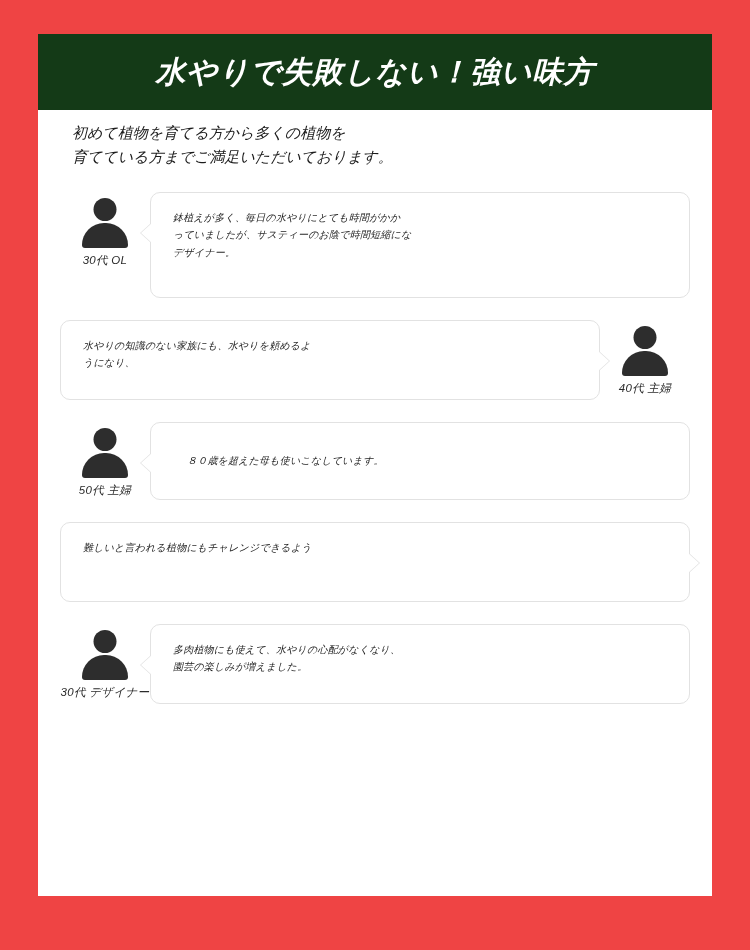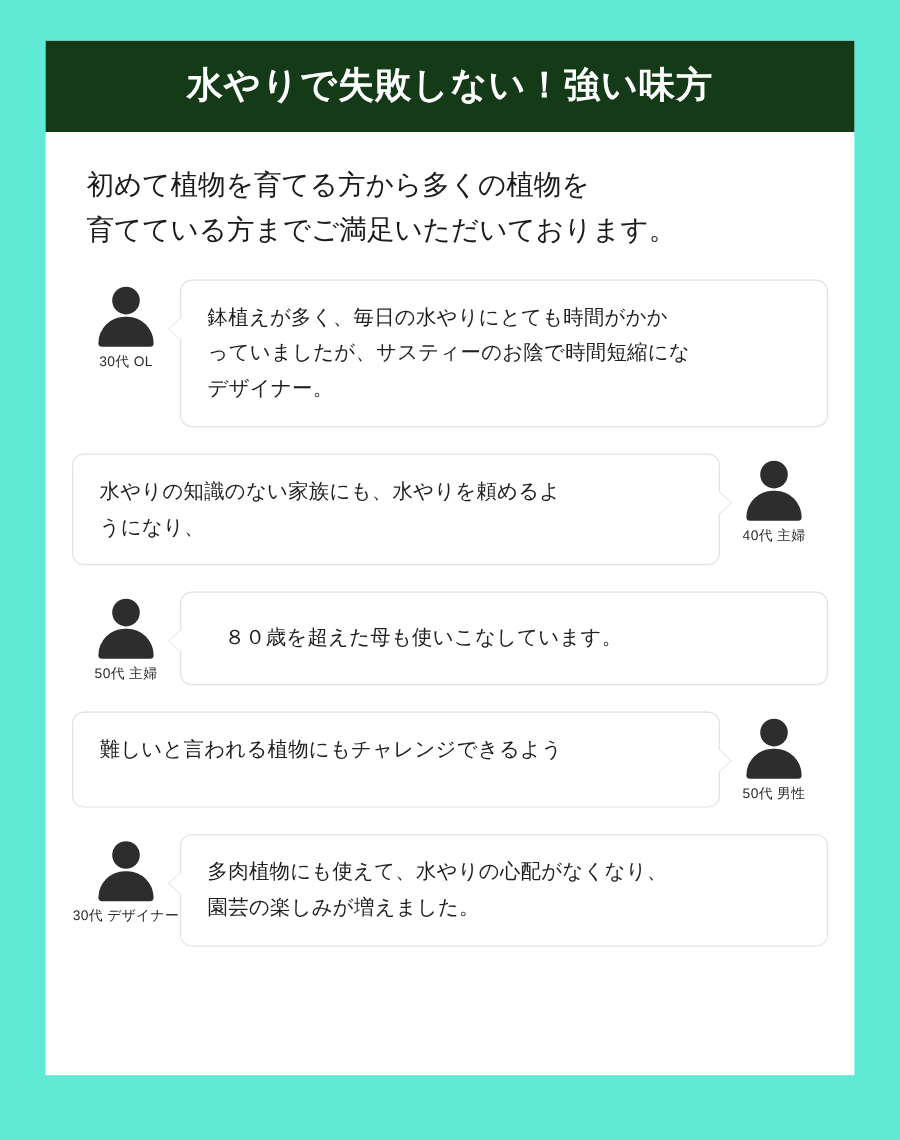--- a/index.html
+++ b/index.html
@@ -10,22 +10,23 @@
     width: 750px;
     height: 950px;
     background: #f4f1e9;
     font-family: "Liberation Sans", sans-serif;
     overflow: hidden;
   }
   .page {
     position: relative;
     width: 750px;
     height: 950px;
-    background: #5eead4;
-    box-sizing: border-box;
+    background: #ef4444;
+    box-sizing: border-box;
+    font-style: italic;
   }
   .card {
     position: absolute;
     left: 38px;
     top: 34px;
     width: 674px;
     height: 862px;
     background: #ffffff;
     box-sizing: border-box;
   }
@@ -40,24 +41,24 @@
   }
   .header-title {
     color: #ffffff;
     font-size: 30px;
     font-weight: bold;
     letter-spacing: 1px;
     line-height: 1;
     white-space: nowrap;
   }
   .lead {
-    margin: 26px 0 0 0;
+    margin: 11px 0 0 0;
     padding: 0 30px 0 34px;
     color: #1b1b1b;
-    font-size: 23px;
+    font-size: 15px;
     line-height: 1.62;
     font-weight: 500;
   }
   .lead-line {
     display: block;
     white-space: nowrap;
   }
   .testimonials {
     margin-top: 22px;
     padding: 0 22px 0 22px;
@@ -116,21 +117,21 @@
     flex: 1 1 auto;
     border: 1px solid #e2e2e2;
     border-radius: 10px;
     background: #ffffff;
     padding: 16px 20px 16px 22px;
     min-height: 56px;
     box-sizing: border-box;
   }
   .bubble p {
     margin: 0;
-    font-size: 17px;
+    font-size: 10px;
     line-height: 1.75;
     color: #1f1f1f;
     letter-spacing: 0.2px;
   }
   
   .bubble.tail-left::before {
     content: "";
     position: absolute;
     left: -11px;
     top: 30px;
@@ -232,27 +233,20 @@
             <div class="body"></div>
           </div>
           <div class="person-label">50代 主婦</div>
         </div>
         <div class="bubble tail-left centered" style="min-height:78px; padding-left:36px;">
           <p>８０歳を超えた母も使いこなしています。</p>
         </div>
       </div>
 
       <div class="row right" style="margin-bottom:22px;">
-        <div class="person">
-          <div class="avatar">
-            <div class="head"></div>
-            <div class="body"></div>
-          </div>
-          <div class="person-label">50代 男性</div>
-        </div>
         <div class="bubble tail-right" style="min-height:80px;">
           <p>難しいと言われる植物にもチャレンジできるよう</p>
         </div>
       </div>
 
       <div class="row">
         <div class="person">
           <div class="avatar">
             <div class="head"></div>
             <div class="body"></div>

